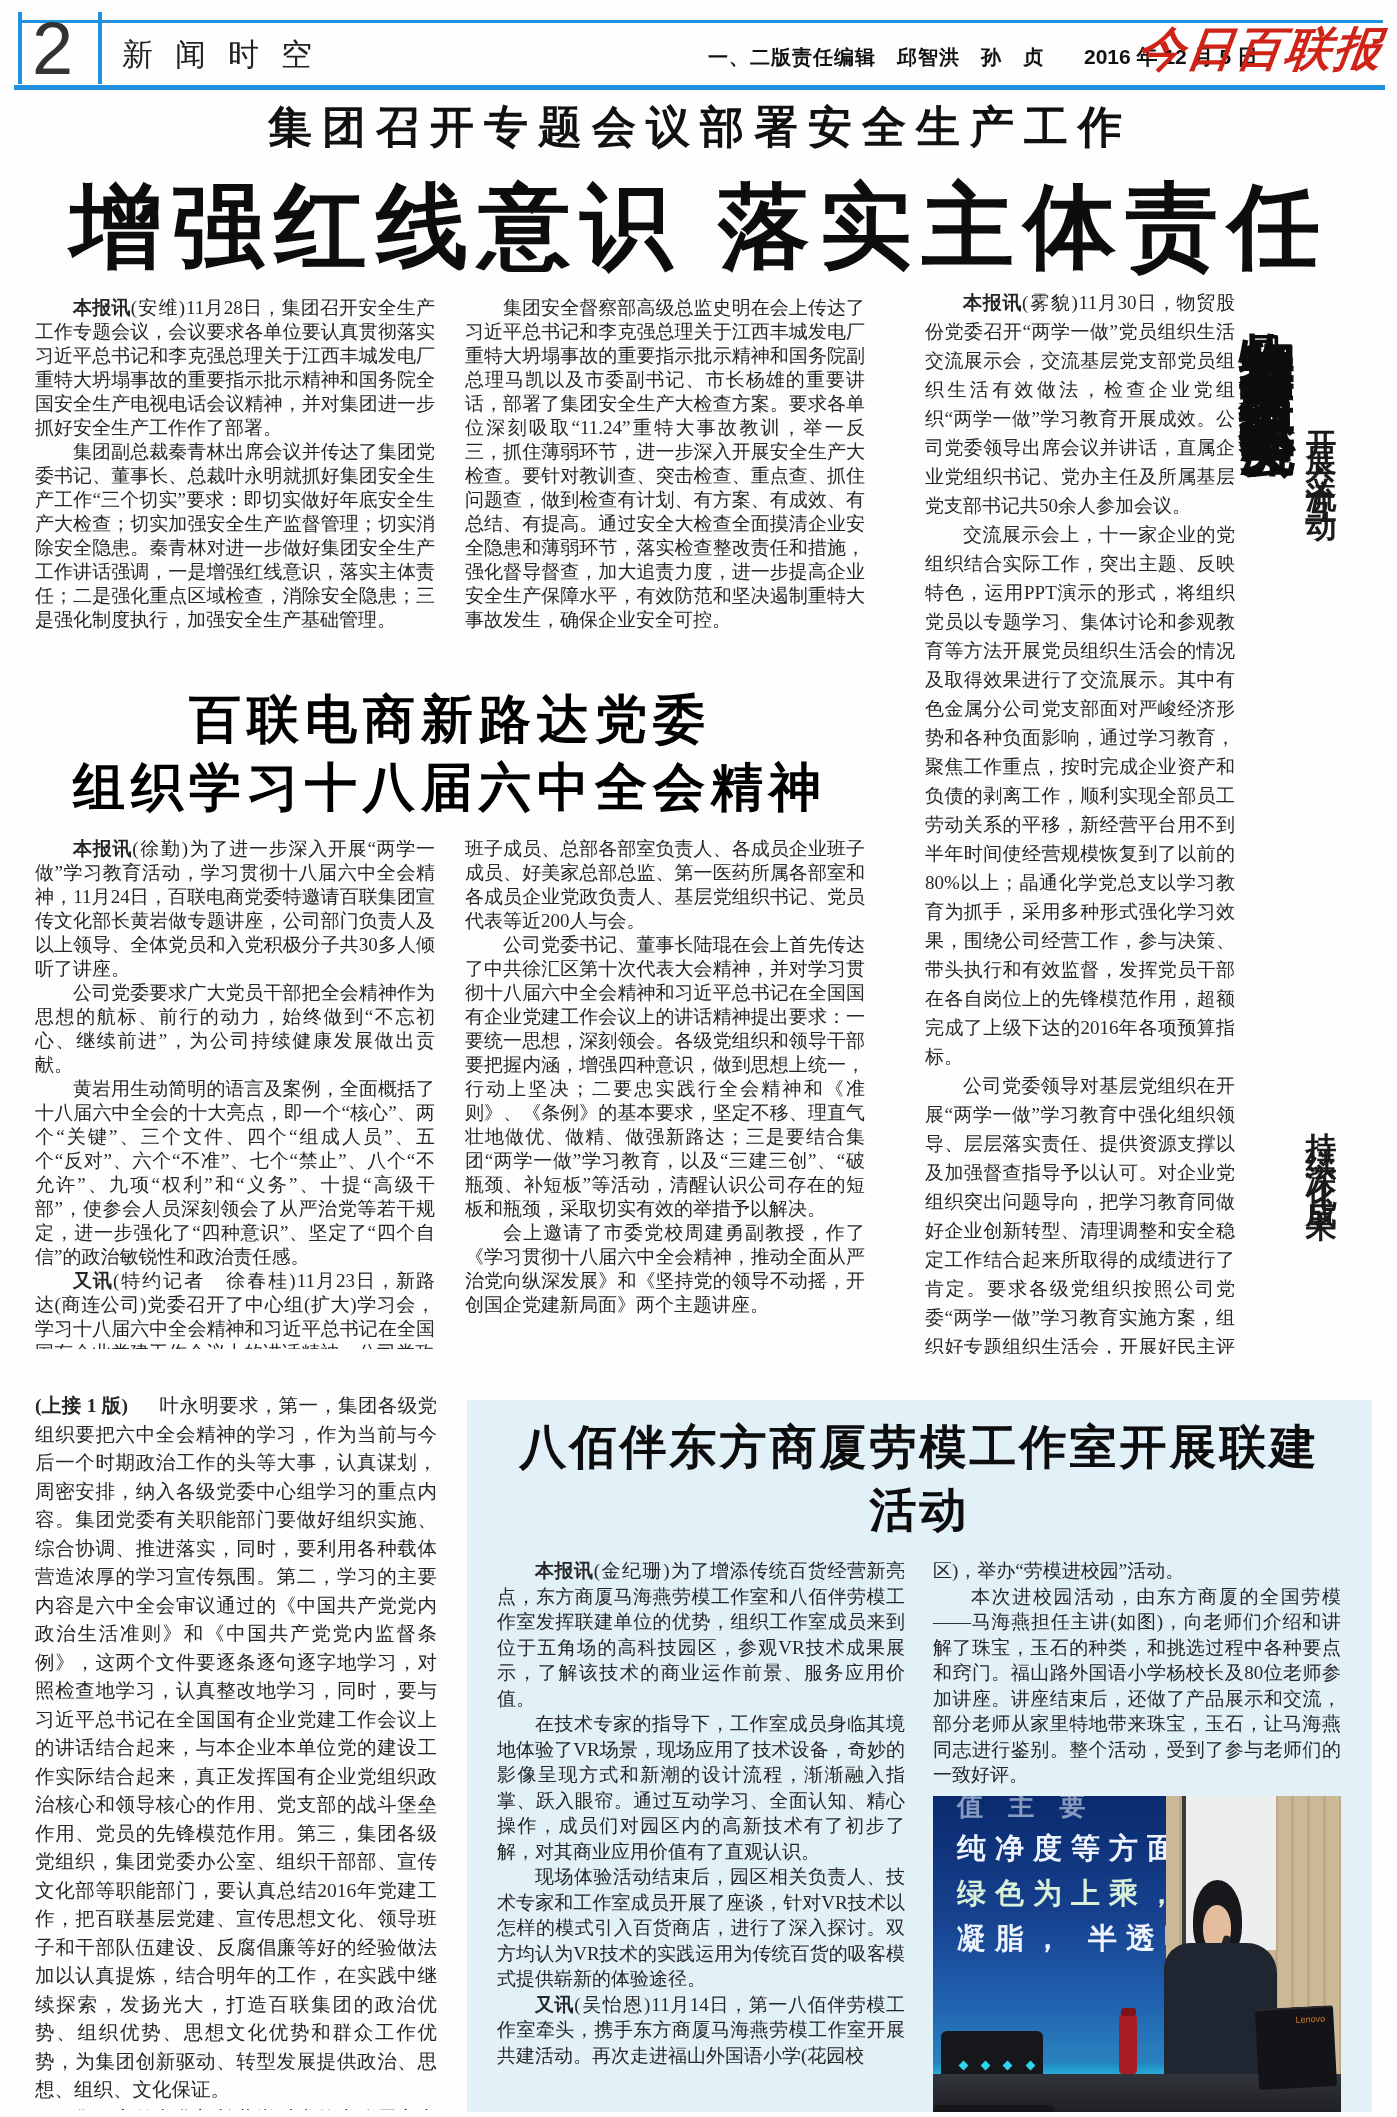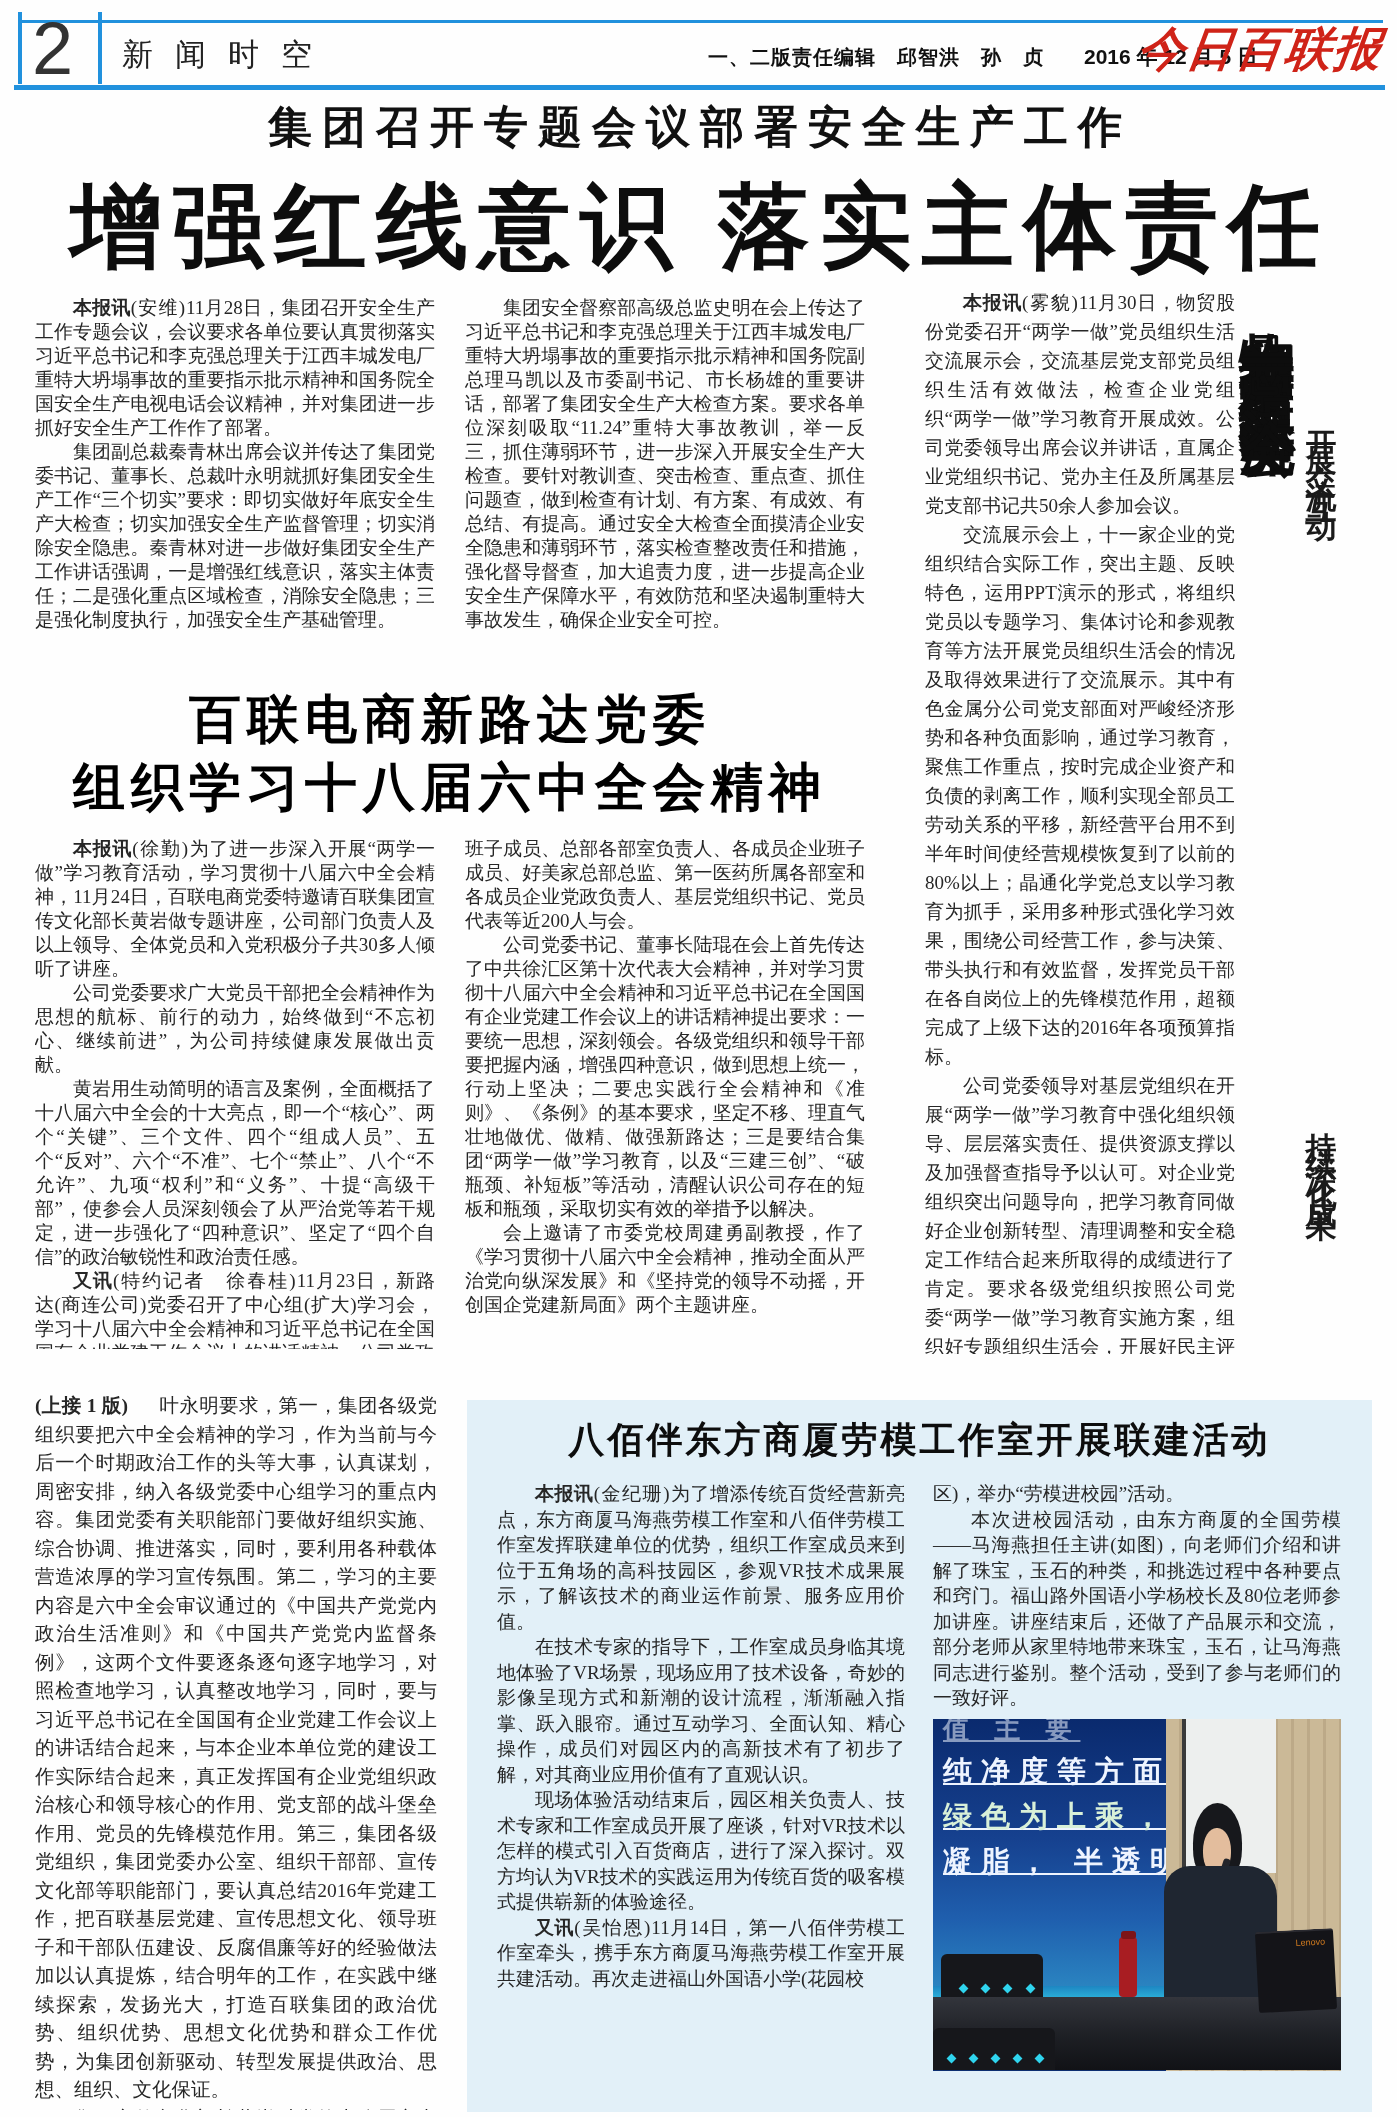--- a/index.html
+++ b/index.html
@@ -51,30 +51,30 @@
          padding:118px 0 150px;font-family:"Liberation Sans",sans-serif;font-weight:600;
          font-size:31px;letter-spacing:16px;color:#1a1a1a;}
   
   .cont{position:absolute;top:1392px;left:35px;width:402px;height:718px;overflow:hidden;}
   .cont p.bp{line-height:28.5px;font-size:19.5px;}
   .cont .leadp{text-indent:0;}
   .cont b.contlead{margin-right:1.6em;}
   
   .panel{position:absolute;top:1400px;left:467px;width:905px;height:712px;background:#e2f0f8;
          padding:14px 30px 10px;overflow:hidden;}
-  .panel .hl{text-align:center;font-size:36px;font-weight:800;letter-spacing:3px;color:#0d0d0d;margin:2px 0 16px;}
+  .panel .hl{text-align:center;font-size:47px;font-weight:800;letter-spacing:3px;color:#0d0d0d;margin:2px 0 16px;}
   .panel-body{display:flex;gap:28px;}
   .panel-body .col{width:408px;}
   .panel-body p.bp{line-height:25.5px;}
   
   .photo{position:relative;width:100%;height:352px;overflow:hidden;margin-top:8px;background:#0c2e70;}
   .ph-screen{position:absolute;left:0;top:0;width:57%;height:76%;
              background:linear-gradient(180deg,#0a2a6e 0%,#16418f 45%,#1f5fae 75%,#2a83c0 100%);}
-  .ph-slide{margin-top:-16px;padding:6px 10px;color:#eef4ff;font-weight:700;font-size:29px;
-            letter-spacing:9px;line-height:1.55;font-family:"Liberation Sans",sans-serif;white-space:nowrap;text-decoration:underline;}
+  .ph-slide{margin-top:-16px;padding:6px 24px;color:#eef4ff;font-weight:700;font-size:29px;
+            letter-spacing:9px;line-height:1.55;font-family:"Liberation Sans",sans-serif;white-space:nowrap;}
   .ph-slide .partial{opacity:.55;font-size:26px;}
   .ph-slide .greenish{color:#d8f0d8;}
   .ph-cyan{position:absolute;left:0;top:76%;width:57%;height:7%;
            background:linear-gradient(180deg,#1d86c2,#3adcf2);}
   .ph-wall{position:absolute;left:57%;top:0;width:43%;height:100%;
            background:repeating-linear-gradient(90deg,#cbb997 0 13px,#bca988 13px 16px);}
   .ph-wscreen{position:absolute;left:61%;top:0;width:23%;height:44%;background:#edefee;border-left:4px solid #3a3a3a;}
   .ph-table{position:absolute;left:0;top:79%;width:100%;height:21%;
             background:linear-gradient(180deg,#33353c 0%,#1d1f24 55%,#111216 100%);}
   .ph-chair{position:absolute;background:#16171b;border-radius:6px 6px 0 0;}

